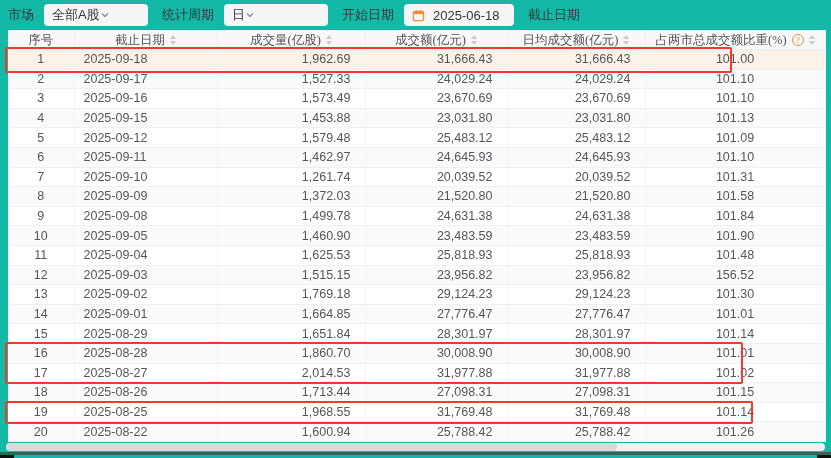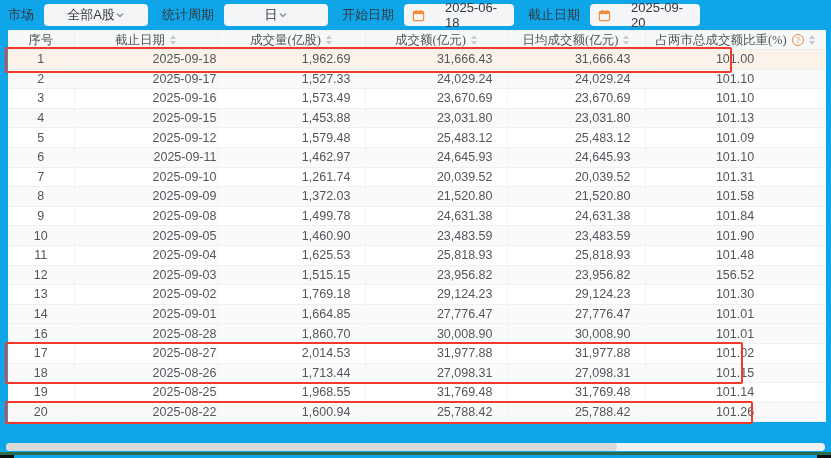--- a/index.html
+++ b/index.html
@@ -1,49 +1,49 @@
 <!DOCTYPE html>
 <html><head>
 <meta charset="utf-8">
 <style>
   * { margin:0; padding:0; box-sizing:border-box; }
   html,body { width:831px; height:458px; overflow:hidden; }
   body { font-family:"Liberation Sans","DejaVu Sans",sans-serif; background:#fff; }
-  .app { position:relative; width:831px; height:458px; background:#0ea5e9; }
+  .app { position:relative; width:831px; height:458px; background:#14b8a6; }
 
   
   .toolbar { position:absolute; left:0; top:0; width:831px; height:30px;
              display:flex; align-items:center; padding-left:8px; }
   .tlabel { font-size:13px; color:#35383d; white-space:nowrap; }
   .select, .datefield {
-      display:flex; align-items:center; justify-content:center;
+      display:flex; align-items:center; justify-content:flex-start;
       background:#f4f5f7; border-radius:4px; height:22px; padding:0 8px;
       font-size:13px; color:#35383d; cursor:pointer;
   }
   .select { width:104px; margin:0 14px 0 10px; }
-  .datefield { width:110px; margin:0 14px 0 10px; justify-content:flex-start; gap:20px; }
+  .datefield { width:110px; margin:0 14px 0 10px; justify-content:flex-start; gap:8px; }
   .chev { width:10px; height:10px; flex:0 0 auto; }
   .chev polyline { fill:none; stroke:#8a9099; stroke-width:1.4; }
   .cal { width:13px; height:13px; flex:0 0 auto; }
 
   
   .table-wrap { position:absolute; left:8px; top:30px; width:817px; }
   table { border-collapse:collapse; table-layout:fixed; width:817px; }
   thead tr { height:19px; background:#f7f8f8; }
   tbody tr { height:19.6px; background:#fff; }
   tbody tr.even { background:#fafafa; }
   tbody tr.selected { background:#fbf3e9; }
   th { font-size:12.5px; font-weight:500; color:#4e5258; text-align:center;
        border-top:1px solid #f0f0f0; border-bottom:1px solid #ebedef;
        border-right:1px solid #efeff1; white-space:nowrap; overflow:hidden; }
   th .hwrap { display:inline-flex; align-items:center; gap:3px;font-family:Liberation Serif, serif; }
   td { font-size:12.5px; color:#53565c; border-bottom:1px solid #eef0f2;
        border-right:1px solid #f3f4f6; white-space:nowrap; overflow:hidden; }
   td.c-idx { text-align:center; }
-  td.c-date { text-align:right; padding-left:9px; }
+  td.c-date { text-align:left; padding-left:9px; }
   td.c-num { text-align:right; padding-right:14px; }
   td.c-pct { text-align:center; }
 
   
   .caret { display:inline-flex; flex-direction:column; gap:2px; margin-left:2px; }
   .caret i { display:block; width:0; height:0; border-left:3.5px solid transparent;
              border-right:3.5px solid transparent; }
   .caret .up { border-bottom:4px solid #c6c9ce; }
   .caret .dn { border-top:4px solid #c6c9ce; }
 
@@ -97,29 +97,20 @@
       <svg class="cal" viewBox="0 0 14 14">
         <rect x="1.5" y="2.5" width="11" height="10" rx="1.5" fill="none" stroke="#f08c3c" stroke-width="1.3"></rect>
         <rect x="1.5" y="2.5" width="11" height="3" fill="#f08c3c"></rect>
         <line x1="4.5" y1="1" x2="4.5" y2="3.5" stroke="#f08c3c" stroke-width="1.3"></line>
         <line x1="9.5" y1="1" x2="9.5" y2="3.5" stroke="#f08c3c" stroke-width="1.3"></line>
       </svg>
       <span>2025-06-18</span>
     </div>
 
     <span class="tlabel">截止日期</span>
-    <div class="datefield">
-      <svg class="cal" viewBox="0 0 14 14">
-        <rect x="1.5" y="2.5" width="11" height="10" rx="1.5" fill="none" stroke="#f08c3c" stroke-width="1.3"></rect>
-        <rect x="1.5" y="2.5" width="11" height="3" fill="#f08c3c"></rect>
-        <line x1="4.5" y1="1" x2="4.5" y2="3.5" stroke="#f08c3c" stroke-width="1.3"></line>
-        <line x1="9.5" y1="1" x2="9.5" y2="3.5" stroke="#f08c3c" stroke-width="1.3"></line>
-      </svg>
-      <span>2025-09-20</span>
-    </div>
   </div>
 
   <div class="table-wrap">
     <table>
       <colgroup>
         <col style="width:66px">
           <col style="width:143px">
           <col style="width:148px">
         <col style="width:142px">
           <col style="width:138px">
@@ -274,20 +265,28 @@
             <td class="c-pct">101.30</td>
           </tr>
           <tr class="even">
             <td class="c-idx">14</td>
             <td class="c-date">2025-09-01</td>
             <td class="c-num">1,664.85</td>
             <td class="c-num">27,776.47</td>
             <td class="c-num">27,776.47</td>
             <td class="c-pct">101.01</td>
           </tr>
+          <tr>
+            <td class="c-idx">15</td>
+            <td class="c-date">2025-08-29</td>
+            <td class="c-num">1,651.84</td>
+            <td class="c-num">28,301.97</td>
+            <td class="c-num">28,301.97</td>
+            <td class="c-pct">101.14</td>
+          </tr>
           <tr class="even">
             <td class="c-idx">16</td>
             <td class="c-date">2025-08-28</td>
             <td class="c-num">1,860.70</td>
             <td class="c-num">30,008.90</td>
             <td class="c-num">30,008.90</td>
             <td class="c-pct">101.01</td>
           </tr>
           <tr>
             <td class="c-idx">17</td>

